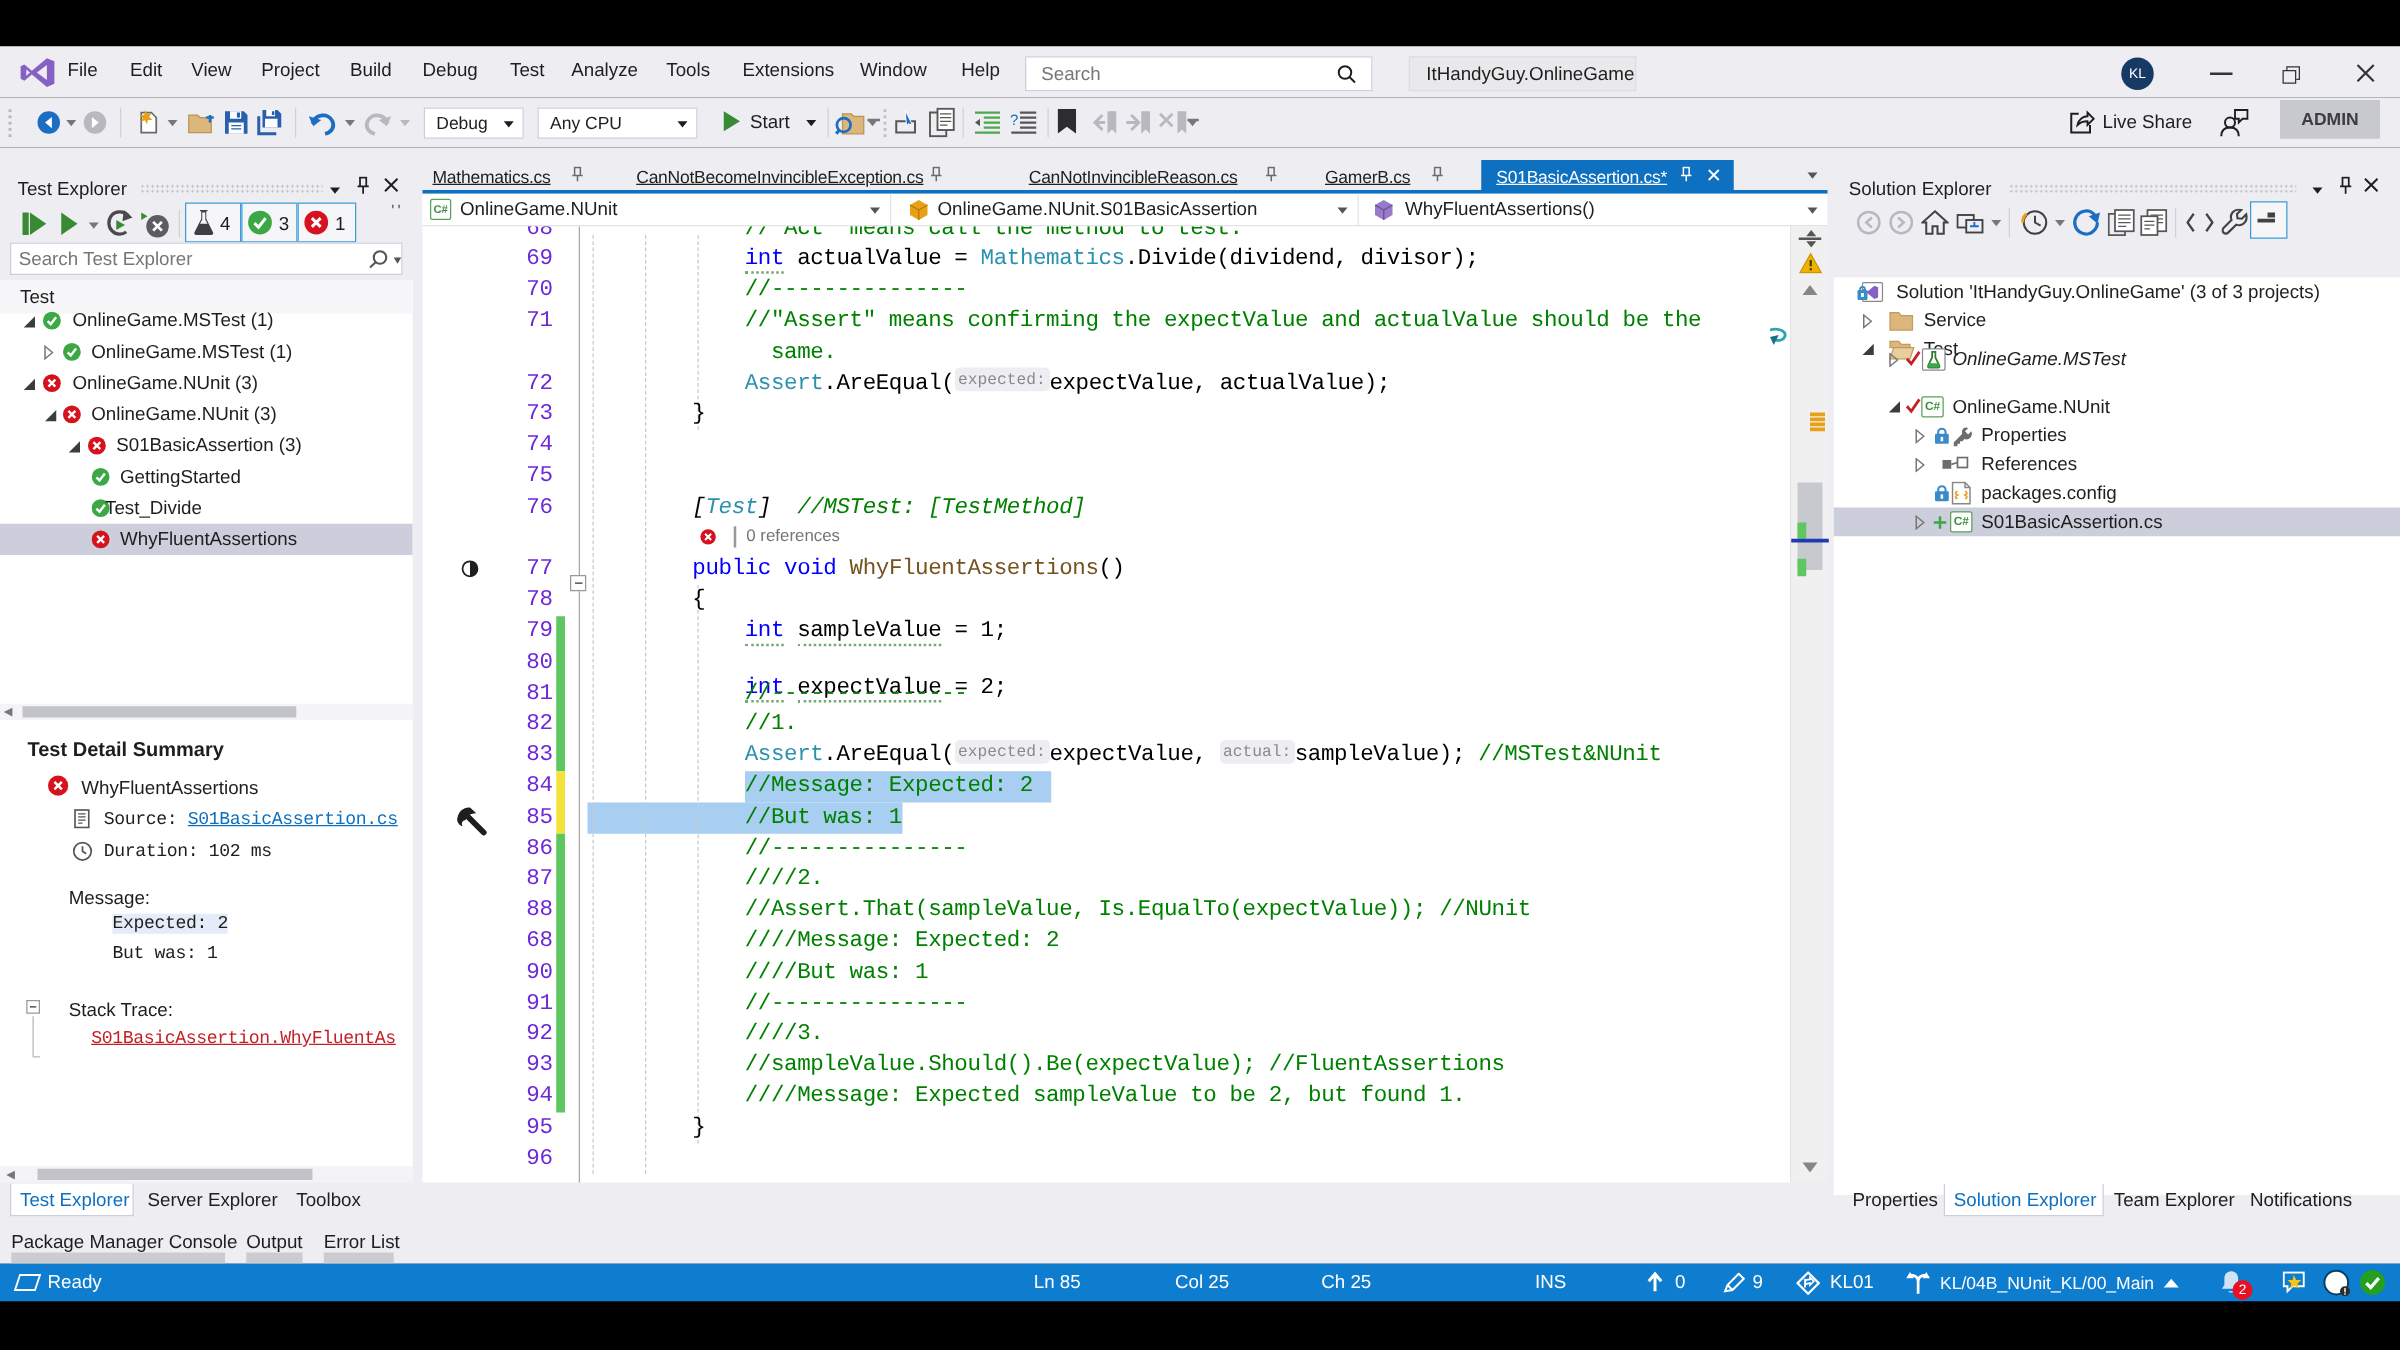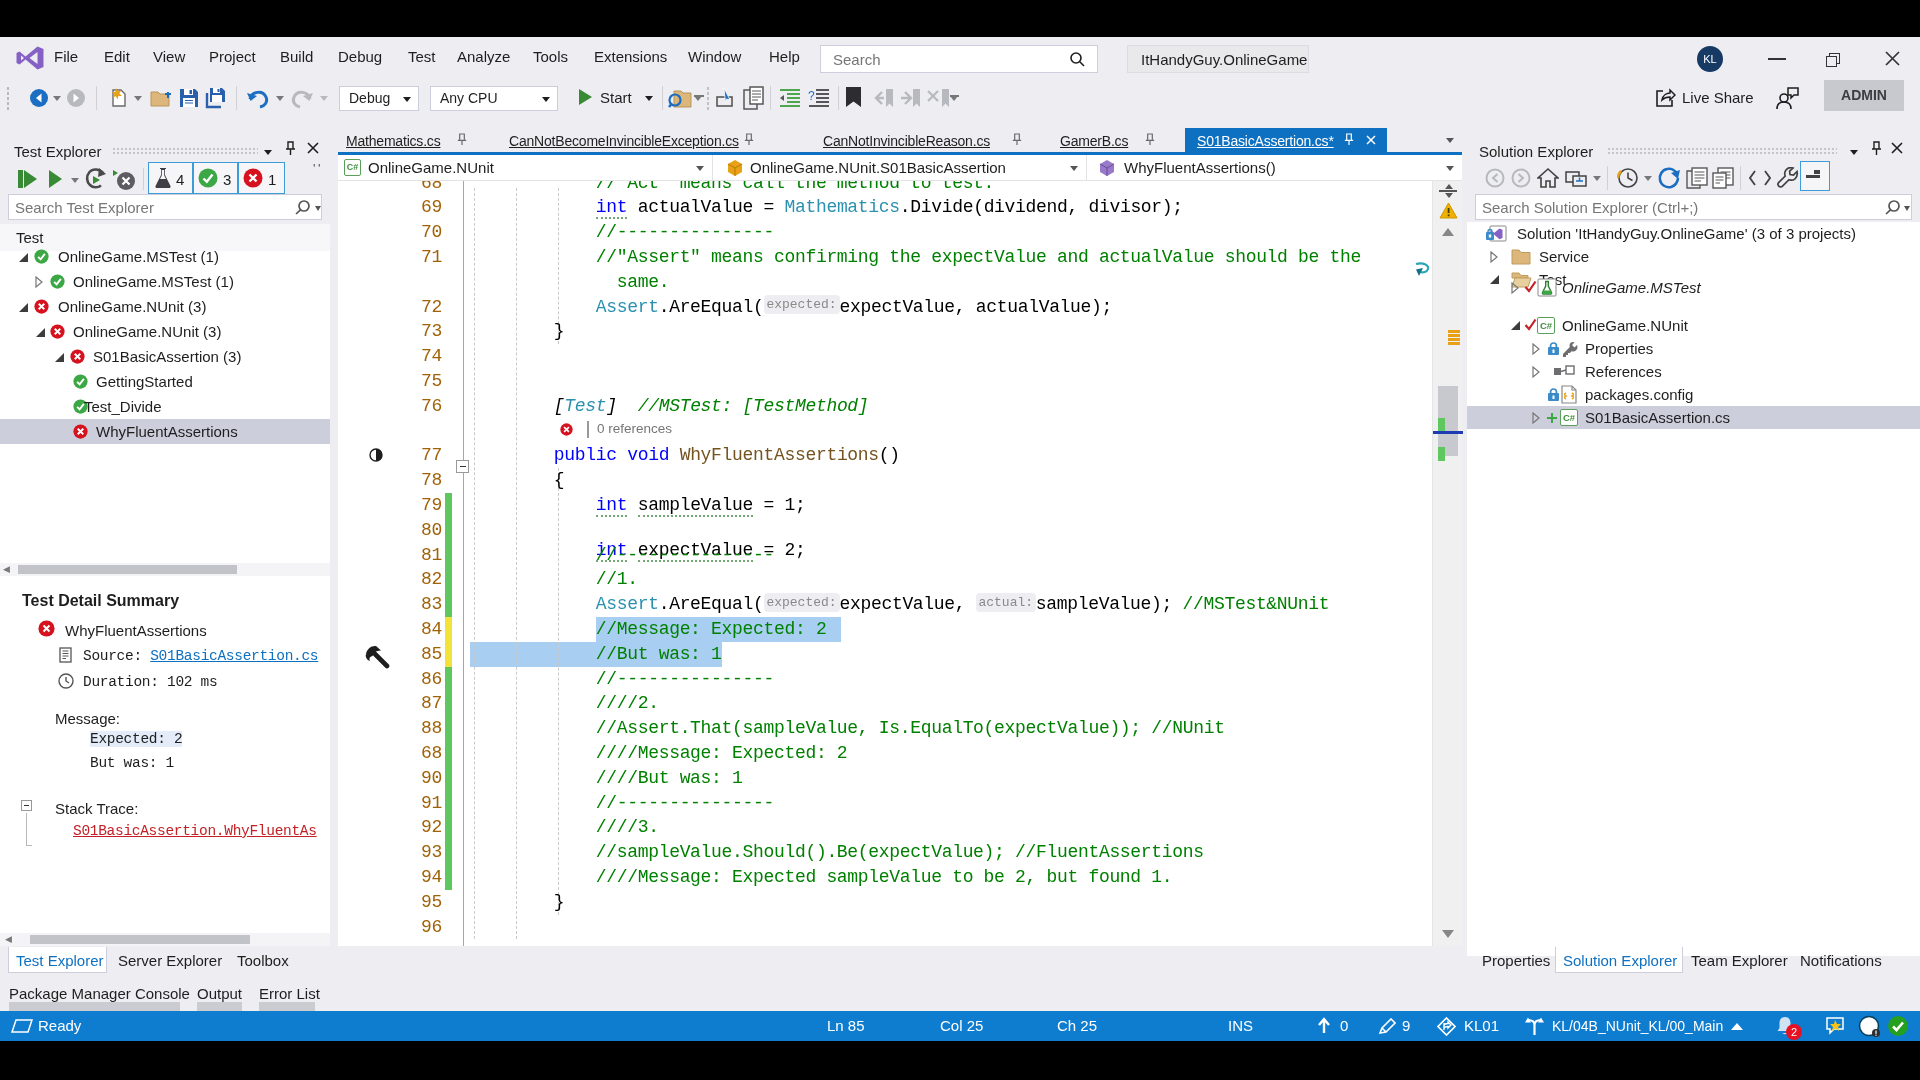--- a/index.html
+++ b/index.html
@@ -12,21 +12,21 @@
 .t14 { font-size:14px; }
 .gray { color:#767676; }
 svg { display:block; }
 
 .code { font-family:"Liberation Mono", monospace; font-size:18px; letter-spacing:-0.32px; white-space:pre; line-height:24.8px; height:24.8px; color:#000; }
 .cm { color:#008000; }
 .kw { color:#0000ff; }
 .ty { color:#2b91af; }
 .me { color:#74531f; }
 .pill { display:inline-block; font-size:13px; letter-spacing:0; color:#8a8a8a; background:#eeeef2; border-radius:4px; vertical-align:middle; text-align:center; font-family:"Liberation Mono", monospace; height:19px; line-height:19px; margin-top:-4px; }
-.lnum { position:absolute; width:34px; text-align:right; font-family:"Liberation Mono", monospace; font-size:18px; letter-spacing:-0.32px; line-height:24.8px; color:#a16207; left:70px; }
+.lnum { position:absolute; width:34px; text-align:right; font-family:"Liberation Mono", monospace; font-size:18px; letter-spacing:-0.32px; line-height:24.8px; color:#6d28d9; left:70px; }
 .du { border-bottom:2px dotted #74a874; }
 
 .trow { position:absolute; left:0; right:0; height:25px; line-height:25px; font-size:15px; white-space:nowrap; }
 .combo { position:absolute; background:#fff; border:1px solid #cccedb; font-size:14px; color:#1e1e1e; }
 .caret { display:inline-block; width:0; height:0; border-left:4px solid transparent; border-right:4px solid transparent; border-top:5px solid #1e1e1e; }
 .sep-v { position:absolute; width:1px; background:#d0d0d7; }
 </style>
 </head>
 <body>
 
@@ -627,28 +627,20 @@
     <svg class="abs" style="left:282px;top:41px;" width="22" height="18" viewBox="0 0 22 18">
         <path d="M6 2 L1 9 L6 16 M16 2 L21 9 L16 16" fill="none" stroke="#424242" stroke-width="1.8"></path>
       </svg>
     <svg class="abs" style="left:310px;top:39px;" width="22" height="22" viewBox="0 0 22 22">
         <path d="M20 4.5 L16.5 8 L13 7.6 L12.6 4.2 L16 1 C13.5 0.2 10.5 1 9 3 C7.6 4.8 7.4 7 8.2 9 L1.8 15.4 A2.6 2.6 0 0 0 5.5 19.1 L12 12.7 C14 13.5 16.3 13.2 18 11.8 C19.9 10.2 20.6 7 20 4.5 Z" fill="none" stroke="#424242" stroke-width="1.7"></path>
       </svg>
     <div class="abs" style="left:333px;top:33px;width:30px;height:30px;background:#f6f6f8;border:1px solid #3c9bd8;"></div>
     <div class="abs" style="left:339px;top:47px;width:14px;height:2.5px;background:#424242;"></div>
     <div class="abs" style="left:347px;top:42px;width:6px;height:4px;background:#424242;"></div>
 
-    <div class="abs" style="left:8px;top:66px;width:437px;height:26px;background:#fff;border:1px solid #cccedb;">
-      <span class="abs t15 gray" style="left:6px;top:3px;">Search Solution Explorer (Ctrl+;)</span>
-      <svg class="abs" style="left:408px;top:4px;" width="17" height="17" viewBox="0 0 17 17">
-          <circle cx="10" cy="7" r="5" fill="none" stroke="#555" stroke-width="1.7"></circle>
-          <line x1="6.5" y1="10.8" x2="2" y2="15" stroke="#555" stroke-width="1.7"></line>
-        </svg>
-      <span class="caret abs" style="left:428px;top:11px;border-top-color:#555;border-left-width:3.5px;border-right-width:3.5px;"></span>
-    </div>
 
     <div class="abs" style="left:0;top:94px;width:453px;height:734px;background:#fff;">
       <div id="setree">
         <div class="trow" style="top:0;height:23px;line-height:23px;">
           <svg class="abs" style="left:18px;top:3px;" width="22" height="17" viewBox="0 0 22 17">
               <rect x="5" y="1" width="16" height="15" rx="1" fill="#fff" stroke="#888" stroke-width="1"></rect>
               <path d="M14.5 3.5 L17.5 4.7 L17.5 13 L14.5 14.2 L9 9.6 L6.5 11.8 L5.2 11.2 L5.2 6.5 L6.5 5.9 L9 8.1 Z" fill="#8661c5"></path>
               <rect x="1" y="7" width="8" height="8" rx="1" fill="#3b8bc8"></rect>
               <rect x="3" y="4.5" width="4" height="4" rx="2" fill="none" stroke="#3b8bc8" stroke-width="1.4"></rect>
               <rect x="3.8" y="9.5" width="2.4" height="3" fill="#fff"></rect>

